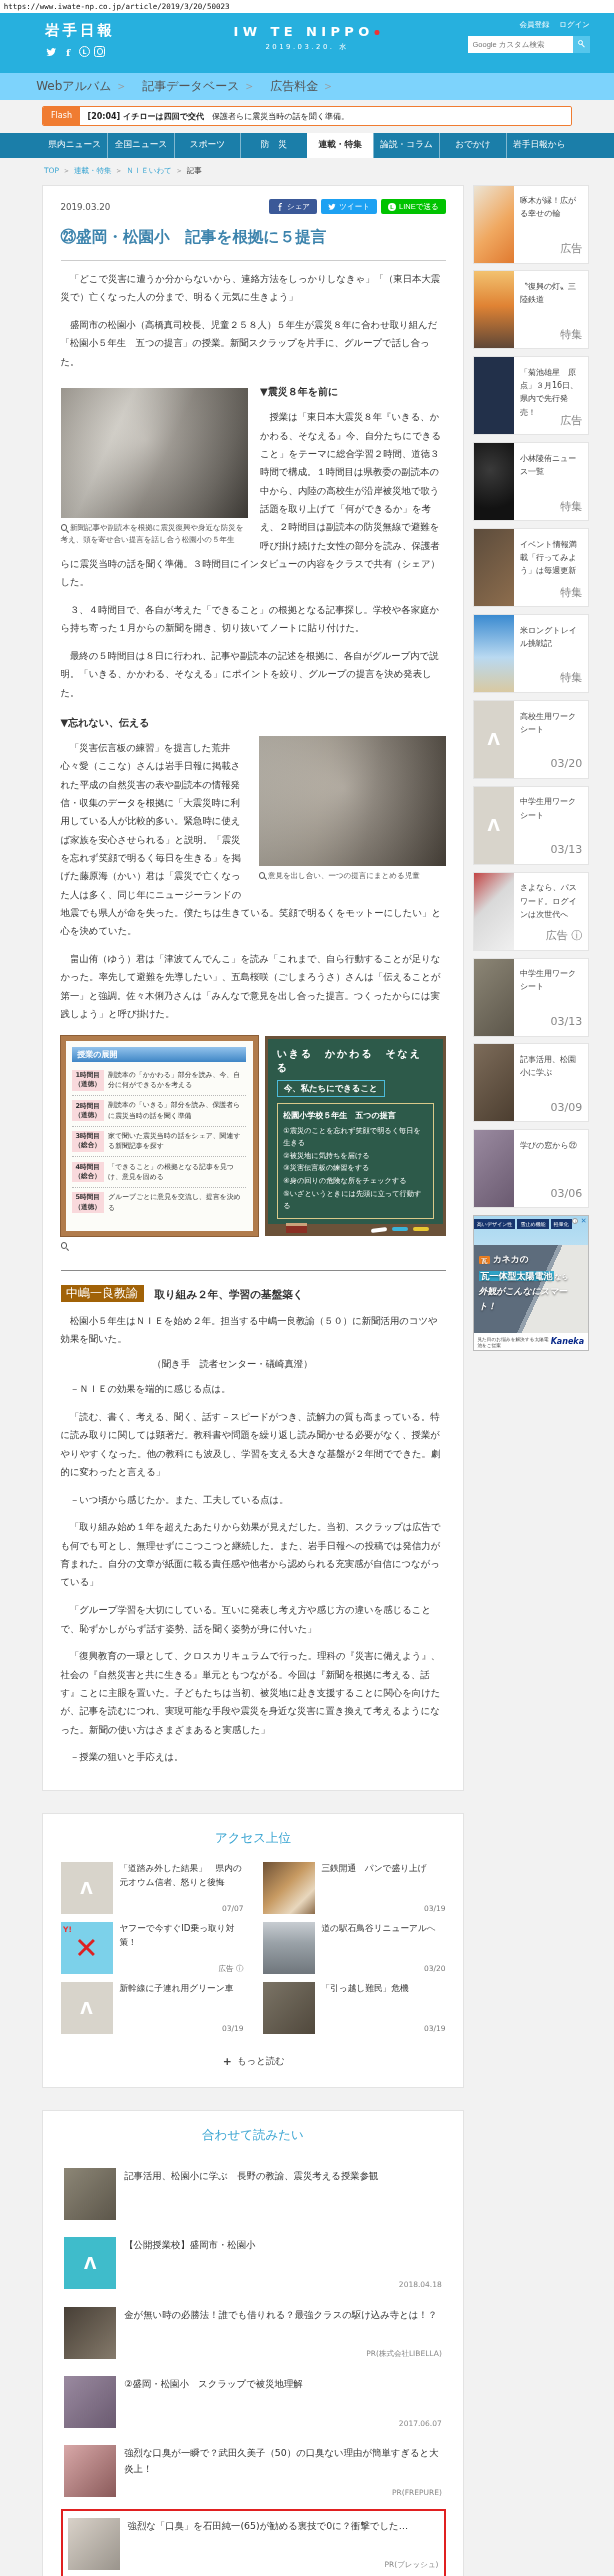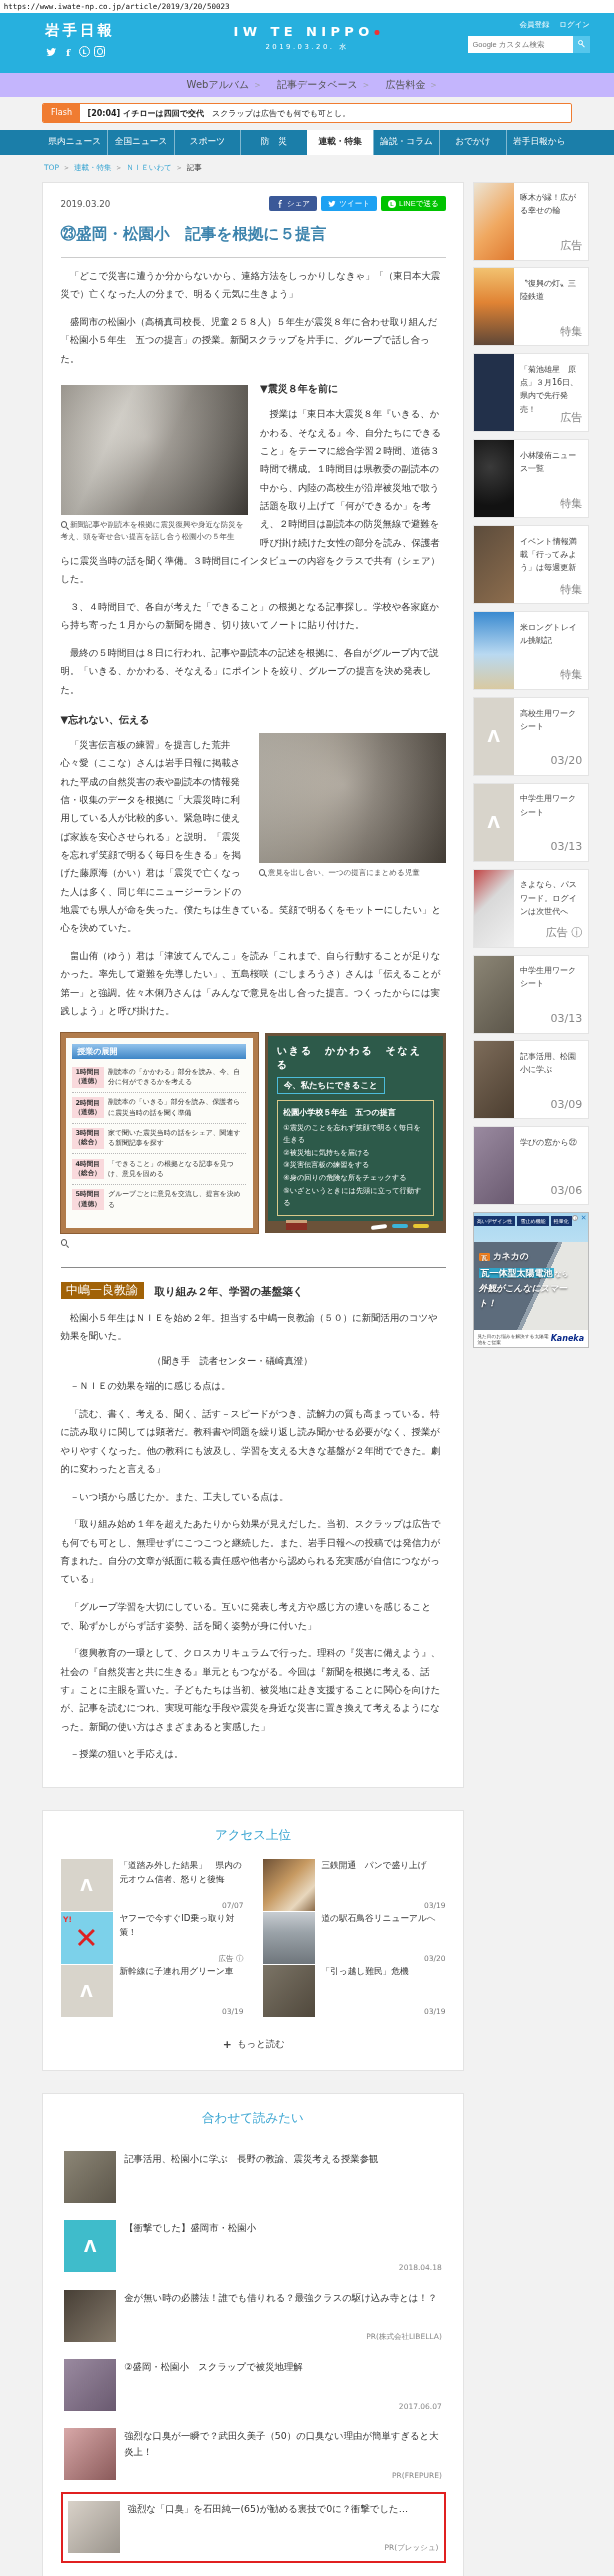--- a/index.html
+++ b/index.html
@@ -23,21 +23,21 @@
 .hlogo .l2{font-size:6.9px;letter-spacing:2.5px;margin-top:3.1px}
 .hright{position:absolute;right:24px;top:7.5px;text-align:right}
 .acct{color:#fff;font-size:7.5px;margin-bottom:5.6px}
 .acct span{margin-left:7.5px}
 .searchbox{display:flex;justify-content:flex-end}
 .search-input{width:105px;height:17px;border:none;padding:0 5px;font-size:7.5px;color:#333;background:#fff}
 .search-btn{width:17.5px;height:17px;background:#55c6ec;border:none;position:relative;cursor:pointer}
 .mag-w{display:block;width:5.6px;height:5.6px;border:1.2px solid #fff;border-radius:50%;position:absolute;top:3.7px;left:5px}
 .mag-w::after{content:"";position:absolute;width:3.7px;height:1.2px;background:#fff;bottom:-1.9px;right:-2.5px;transform:rotate(45deg)}
 
-.graybar{background:#c4b5fd;padding:5px 25px;text-align:center;font-size:10px;color:#555}
+.graybar{background:#7dd3fc;padding:5px 25px;text-align:left;font-size:12px;color:#555}
 .graybar .ql{margin-left:11.2px;cursor:pointer}
 .graybar .ql::after{content:" ＞";color:#999}
 
 .flash{margin:6.2px 42px 0;border:1.2px solid #f07c31;background:#fff;display:flex;align-items:stretch;border-radius:1.9px;overflow:hidden}
 .flash-label{background:#f07c31;color:#fff;font-size:8px;padding:3.7px 8px;flex:none}
 .flash-text{font-size:8px;padding:3.7px 7.5px;color:#222}
 .ft-b{font-weight:bold}
 
 .nav{background:#1b7ea9;display:flex;margin-top:6.2px;padding:0 42px}
 .nav-item{flex:1;text-align:center;color:#fff;font-size:8.7px;padding:6.9px 0;border-left:0.6px solid rgba(255,255,255,.45);cursor:pointer;white-space:nowrap}
@@ -90,21 +90,21 @@
 .chalk4{position:absolute;bottom:-6.9px;right:13.7px;width:16px;height:3.7px;background:#e8c832;border-radius:1.9px}
 .ig-mag{margin:2.5px 0 0}
 
 .divider{border:none;border-top:0.6px solid #8a8a8a;margin:19px 0 15px}
 .iv-head{margin:2.5px 0 5px}
 .iv-badge{background:#a16207;color:#fff;font-weight:normal;font-size:12px;padding:1.2px 5.6px}
 .iv-title{font-size:10.6px;font-weight:bold;margin-left:7.5px}
 .iv-credit{text-align:center;padding-right:41px;font-size:9.4px;margin:0 0}
 
 .sec-head{color:#3aa5d2;font-size:12.5px;text-align:center;margin:2.5px 0 15px;font-weight:normal}
-.ac-grid{display:grid;grid-template-columns:1fr 1fr;gap:1px 19px}
+.ac-grid{display:grid;grid-template-columns:1fr 1fr;gap:8px 19px}
 .ac-item{display:flex;gap:6.9px;cursor:pointer}
 .ac-thumb{width:52px;height:52px;flex:none}
 .ac-body{flex:1;display:flex;flex-direction:column;justify-content:space-between;font-size:8.7px;line-height:1.55}
 .ac-meta{text-align:right;font-size:7.5px;color:#777}
 .more{text-align:center;margin:19px 0 2.5px;font-size:9.4px;color:#444;cursor:pointer}
 .plus{display:inline-block;font-size:12px;font-weight:bold;margin-right:3.7px;vertical-align:-0.6px}
 .rel-item{display:flex;gap:8px;padding:8.7px 3.7px;cursor:pointer}
 .rel-thumb{width:52px;height:52px;flex:none}
 .rel-body{flex:1;display:flex;flex-direction:column;justify-content:space-between}
 .rel-title{font-size:9.4px;line-height:1.65}
@@ -193,21 +193,21 @@
 
 <div class="graybar">
   <span class="ql">Webアルバム</span>
   <span class="ql">記事データベース</span>
   <span class="ql">広告料金</span>
 </div>
 
 <div class="flash">
   <span class="flash-label">Flash</span>
   <span class="flash-text">
-    <span class="ft-b"><span>[20:04]</span> <span>イチローは四回で交代</span></span>　<span>スクラップは広告でも何でも可とし。</span>
+    <span class="ft-b"><span>[20:04]</span> <span>イチローは四回で交代</span></span>　<span>保護者らに震災当時の話を聞く準備。</span>
   </span>
 </div>
 
 <div class="nav">
   <div class="nav-item">県内ニュース</div>
   <div class="nav-item">全国ニュース</div>
   <div class="nav-item">スポーツ</div>
   <div class="nav-item">防　災</div>
   <div class="nav-item active">連載・特集</div>
   <div class="nav-item">論説・コラム</div>
@@ -379,21 +379,21 @@
     <div class="rel-item">
       <div class="rel-thumb th-class"></div>
       <div class="rel-body">
             <span class="rel-title">記事活用、松園小に学ぶ　長野の教諭、震災考える授業参観</span>
             <span class="rel-meta"></span>
           </div>
     </div>
     <div class="rel-item">
       <div class="rel-thumb th-teal"></div>
       <div class="rel-body">
-            <span class="rel-title">【衝撃でした】盛岡市・松園小</span>
+            <span class="rel-title">【公開授業校】盛岡市・松園小</span>
             <span class="rel-meta">2018.04.18</span>
           </div>
     </div>
     <div class="rel-item">
       <div class="rel-thumb th-money"></div>
       <div class="rel-body">
             <span class="rel-title">金が無い時の必勝法！誰でも借りれる？最強クラスの駆け込み寺とは！？</span>
             <span class="rel-meta">PR(株式会社LIBELLA)</span>
           </div>
     </div>

